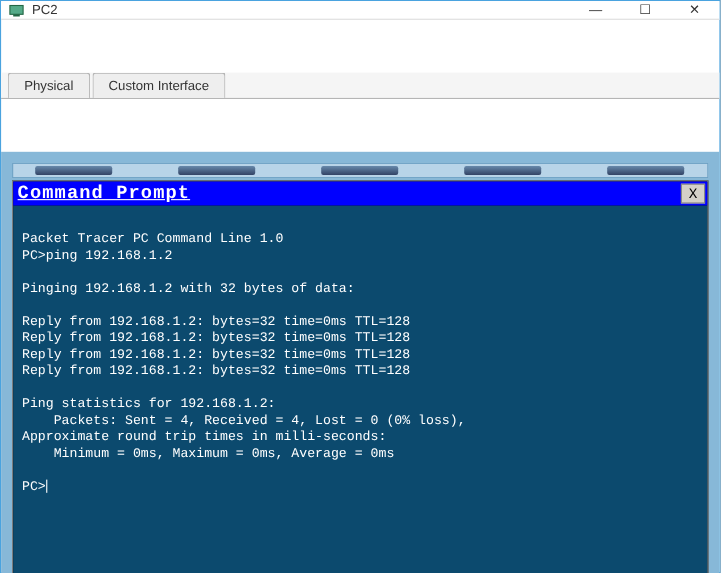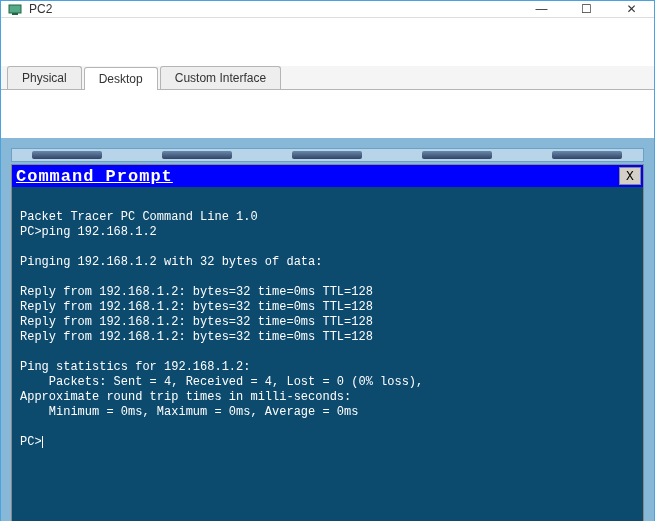--- a/index.html
+++ b/index.html
@@ -176,21 +176,20 @@
     <span class="title">PC2</span>
     <div class="win-controls">
       <div class="win-btn">—</div>
       <div class="win-btn">☐</div>
       <div class="win-btn close">✕</div>
     </div>
   </div>
 
   <div class="tabbar">
     <div class="tab">Physical</div>
-    <div class="tab active">Desktop</div>
     <div class="tab">Custom Interface</div>
   </div>
 
   <div class="desktop-area">
     <div class="toolbar-strip">
       <div class="strip-item"></div>
       <div class="strip-item"></div>
       <div class="strip-item"></div>
       <div class="strip-item"></div>
       <div class="strip-item"></div>

